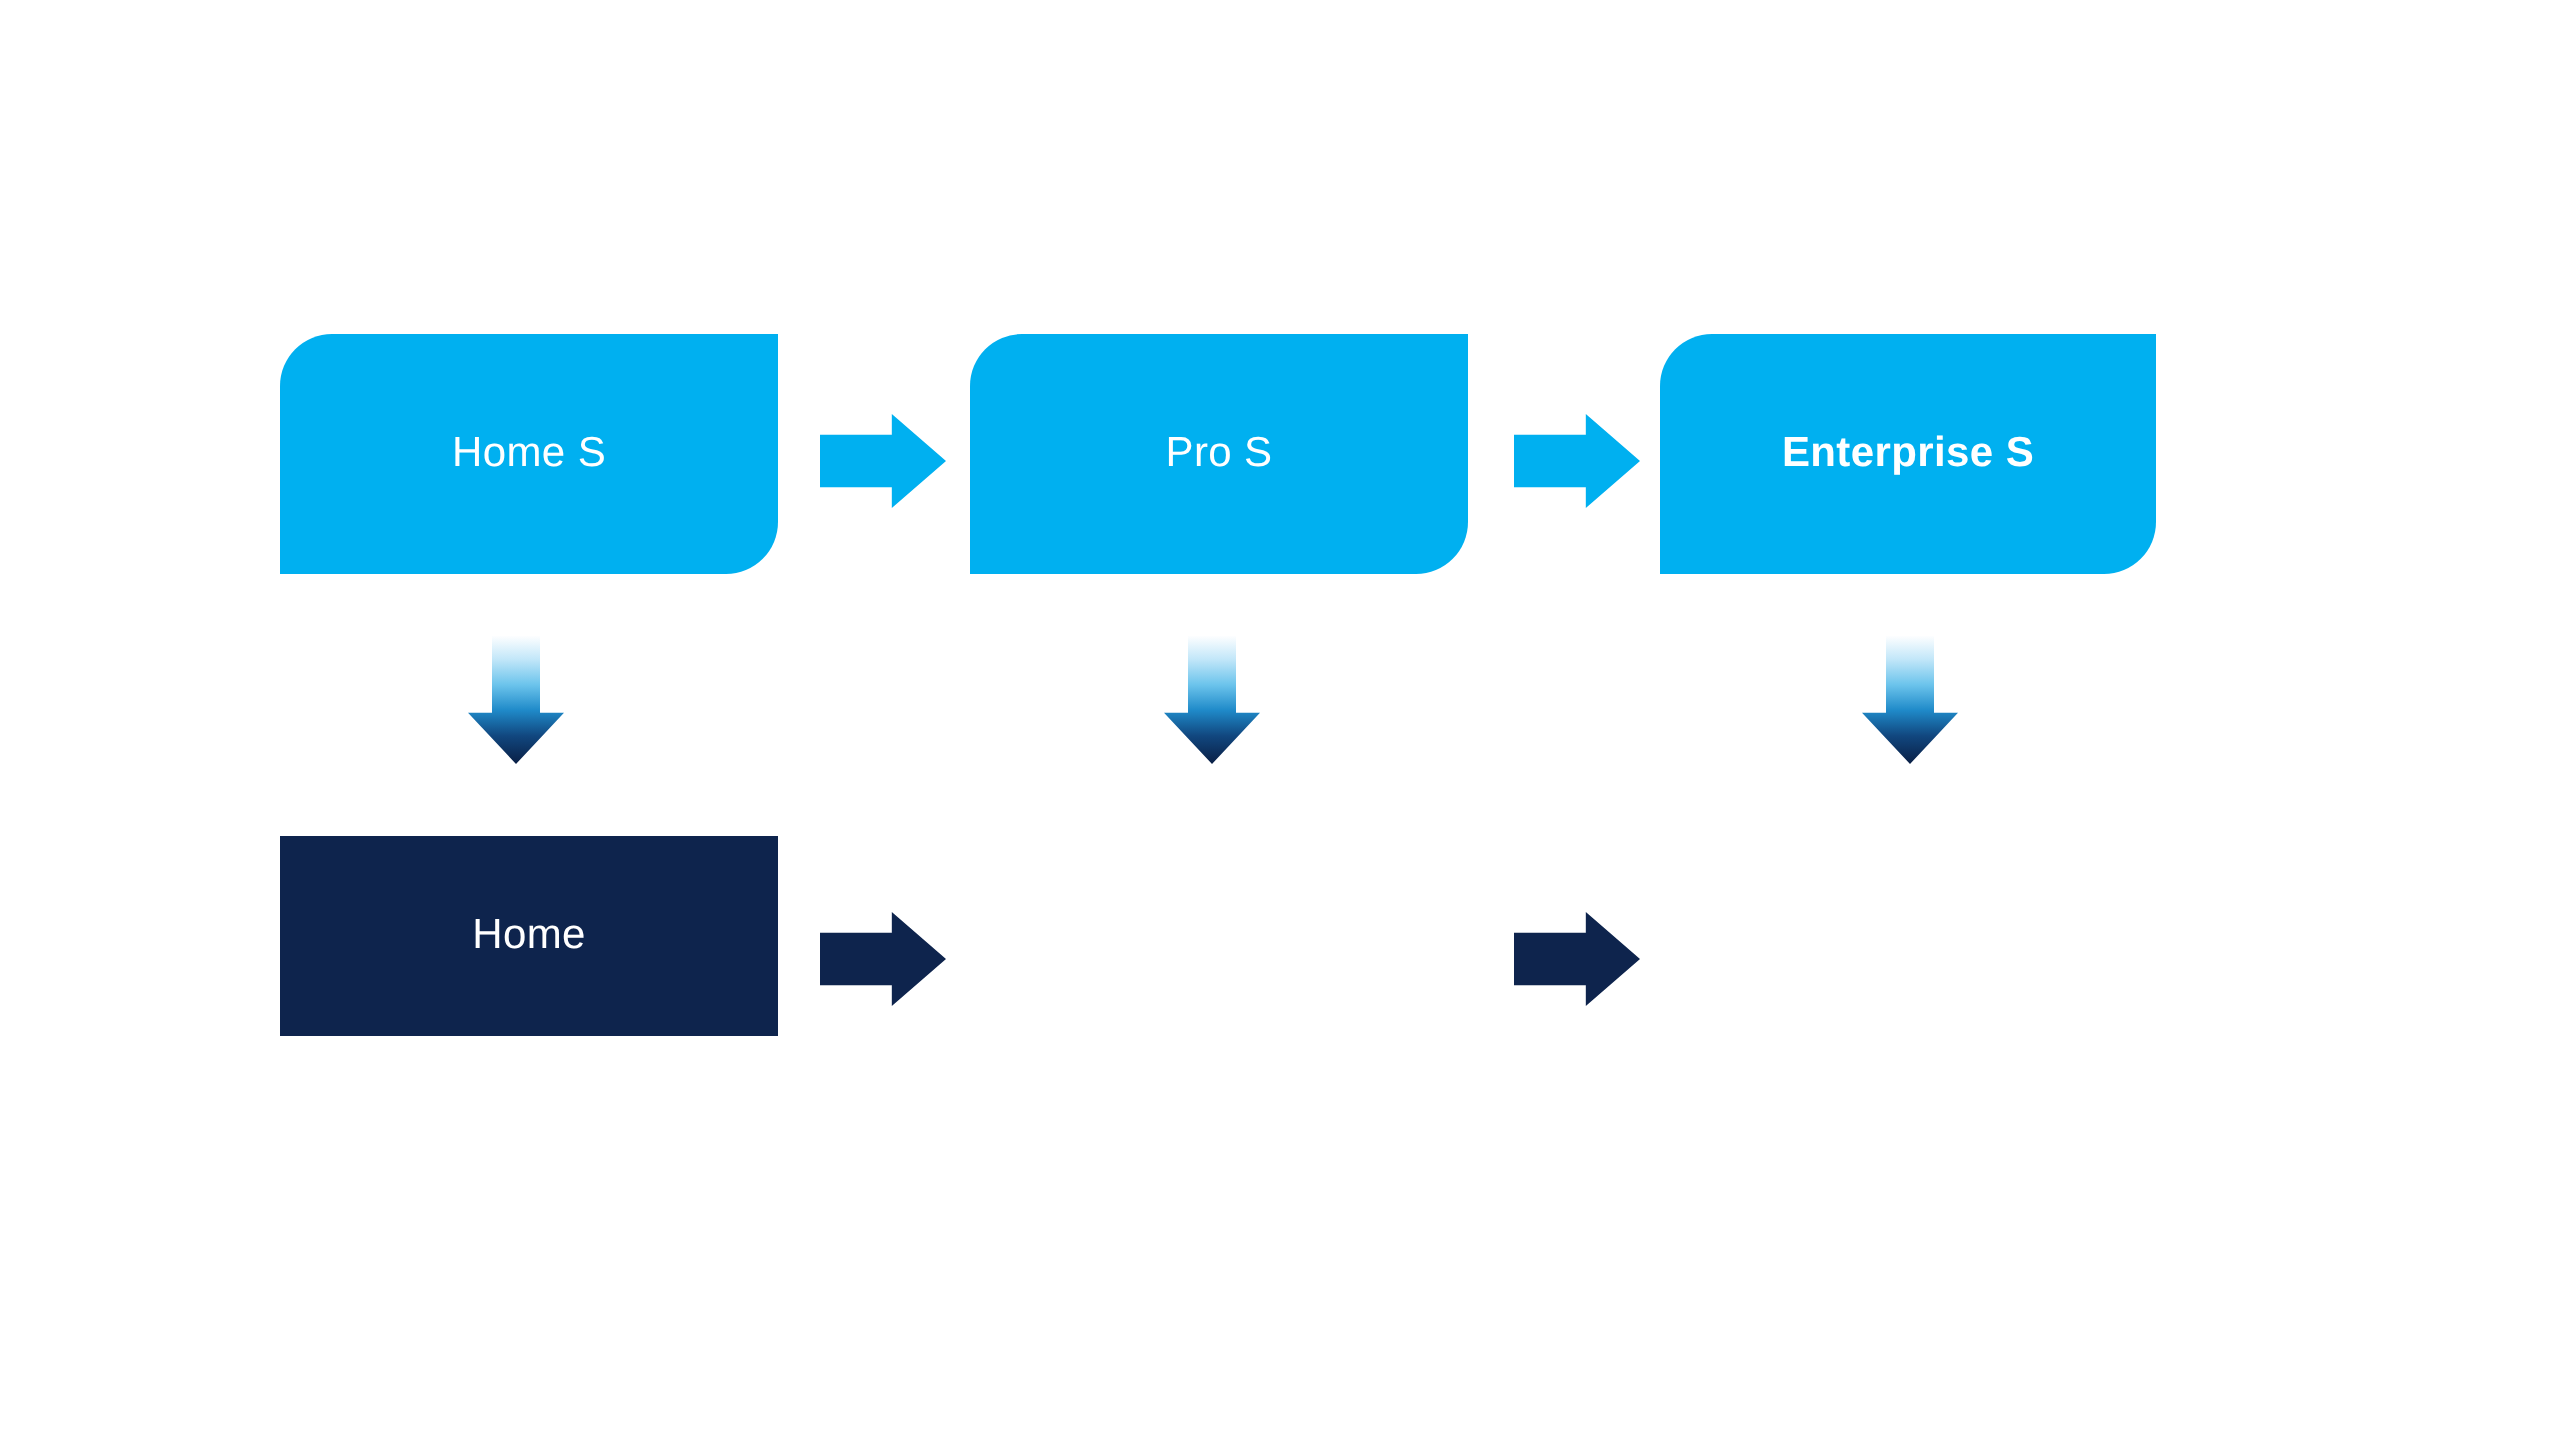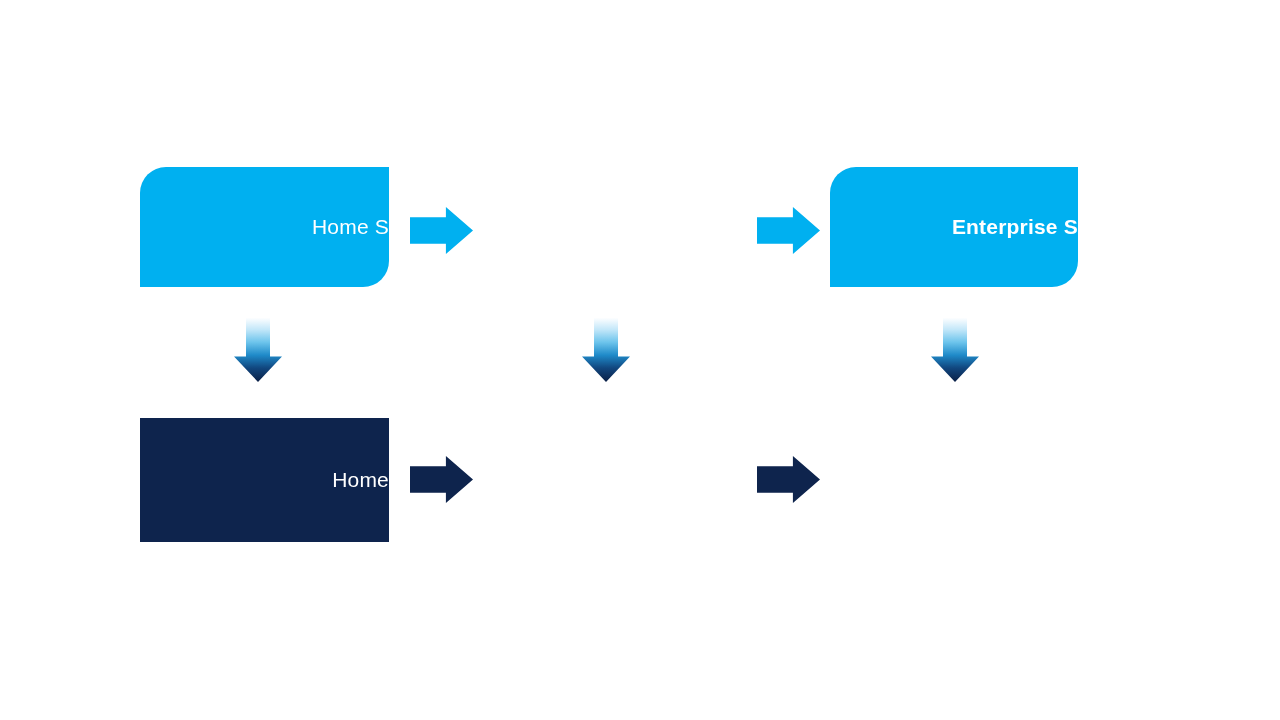--- a/index.html
+++ b/index.html
@@ -14,33 +14,33 @@
     background: #ffffff;
     overflow: hidden;
     font-family: "Liberation Sans", sans-serif;
   }
   .box {
     position: absolute;
     width: 249px;
     height: 120px;
     display: flex;
     align-items: center;
-    justify-content: flex-end;
+    justify-content: center;
     color: #ffffff;
     font-size: 21px;
     letter-spacing: 0.2px;
     text-align: center;
   }
   .box.top {
     background: #00B0F0;
     border-radius: 26px 0 26px 0;
   }
   .box.bottom {
     background: #0E244D;
-    height: 124px;
+    height: 100px;
     top: 418px;
     border-radius: 0;
   }
   .row-top { top: 167px; }
   .col1 { left: 140px; }
   .col2 { left: 485px; }
   .col3 { left: 830px; width: 248px; font-weight: bold; }
 
   .arrow-right {
     position: absolute;
@@ -80,20 +80,23 @@
   .da3 { left: 931px; }
 </style>
 </head>
 <body>
 
 <div class="slide">
 
   <div class="box top row-top col1">
     <span>Home S</span>
   </div>
+  <div class="box top row-top col2">
+    <span>Pro S</span>
+  </div>
   <div class="box top row-top col3">
     <span>Enterprise S</span>
   </div>
 
   <div class="arrow-right glow-cyan ra-top ra-gap1"></div>
   <div class="arrow-right glow-cyan ra-top ra-gap2"></div>
 
   <div class="arrow-down da1"></div>
   <div class="arrow-down da2"></div>
   <div class="arrow-down da3"></div>

